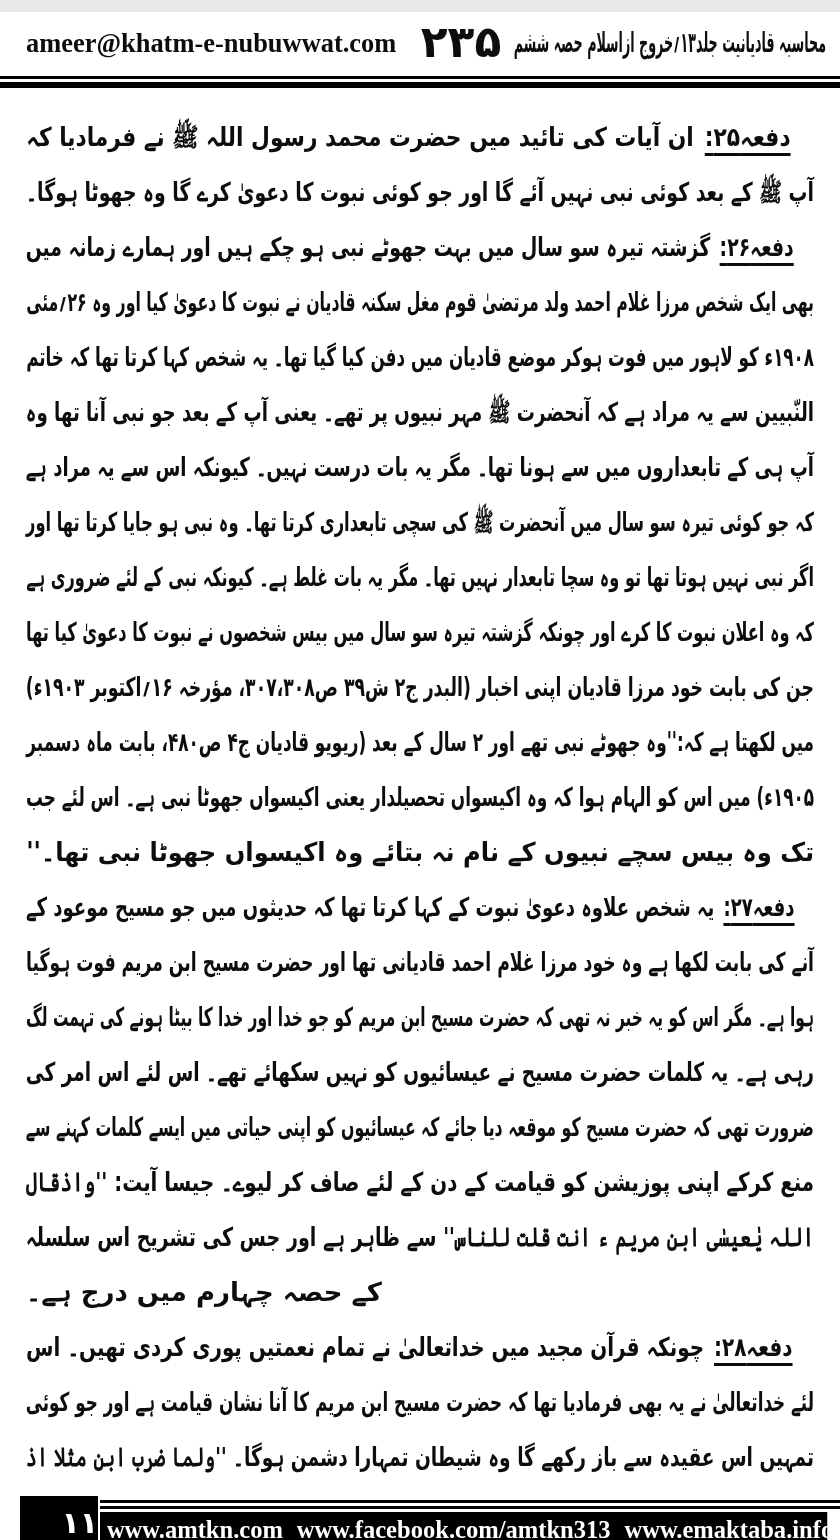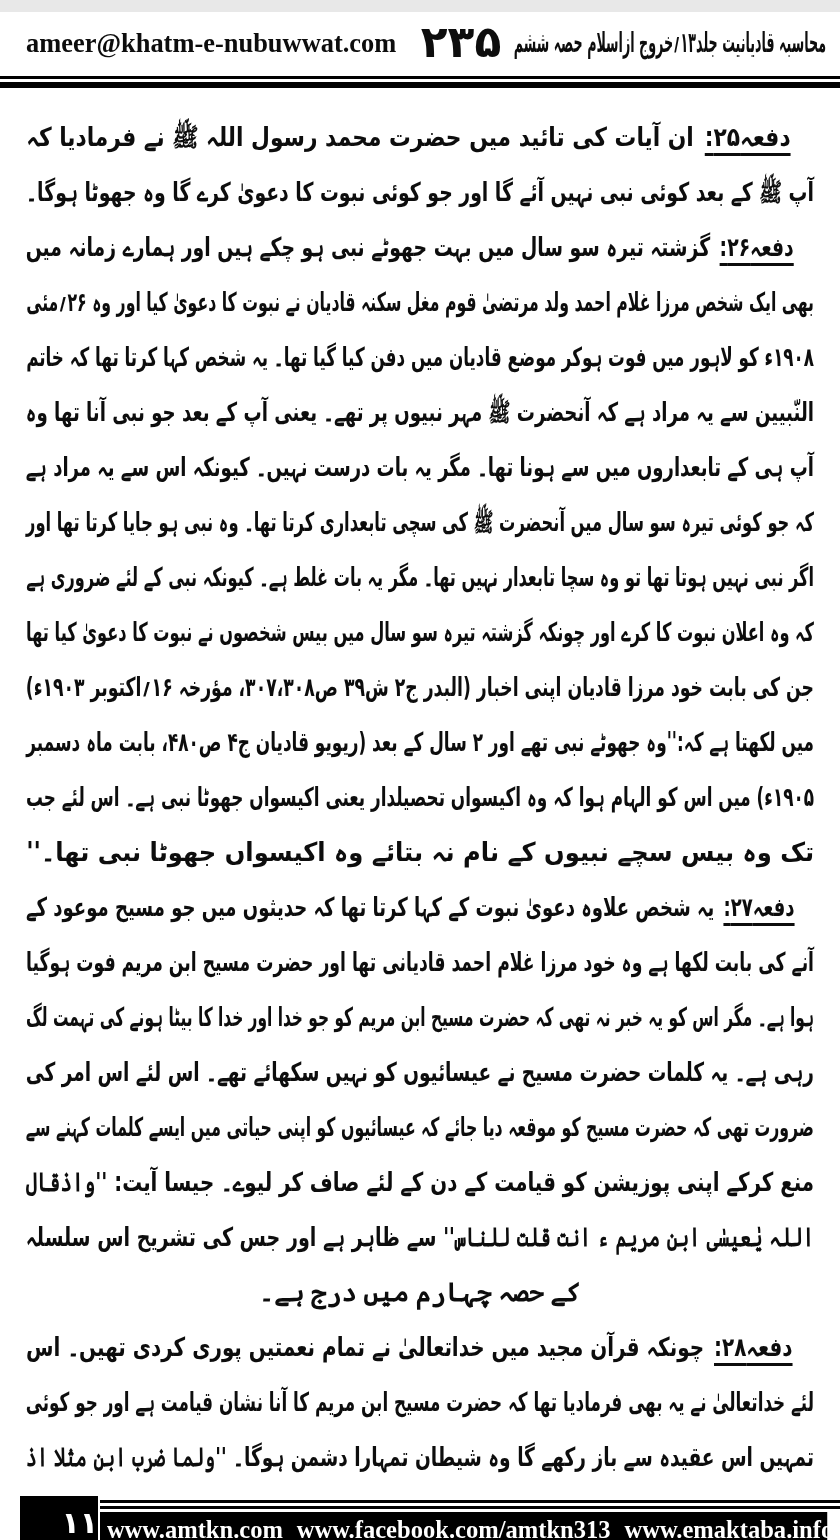--- a/index.html
+++ b/index.html
@@ -31,21 +31,21 @@
   }
   
   .body-text {
     position:absolute; top:98px; right:26px; left:26px;
     direction:rtl;
   }
   .line {
     height:55px; line-height:55px; font-size:26px; font-weight:bold;
     text-align:right; white-space:nowrap; overflow:visible;
   }
-  .line.center { text-align:center;font-family:Liberation Serif, serif; }
+  .line.center { text-align:left; }
   .line.indent { padding-right:28px; }
   .seg-heading {
     text-decoration:underline; text-decoration-thickness:3px;
     text-underline-offset:7px; margin-left:4px;
   }
   .seg-arabic { font-family:"DejaVu Serif", serif; font-weight:bold; }
   
   .f-square {
     position:absolute; left:20px; top:1484px; width:78px; height:54px;
     background:#000; color:#fff; text-align:right; line-height:54px;

